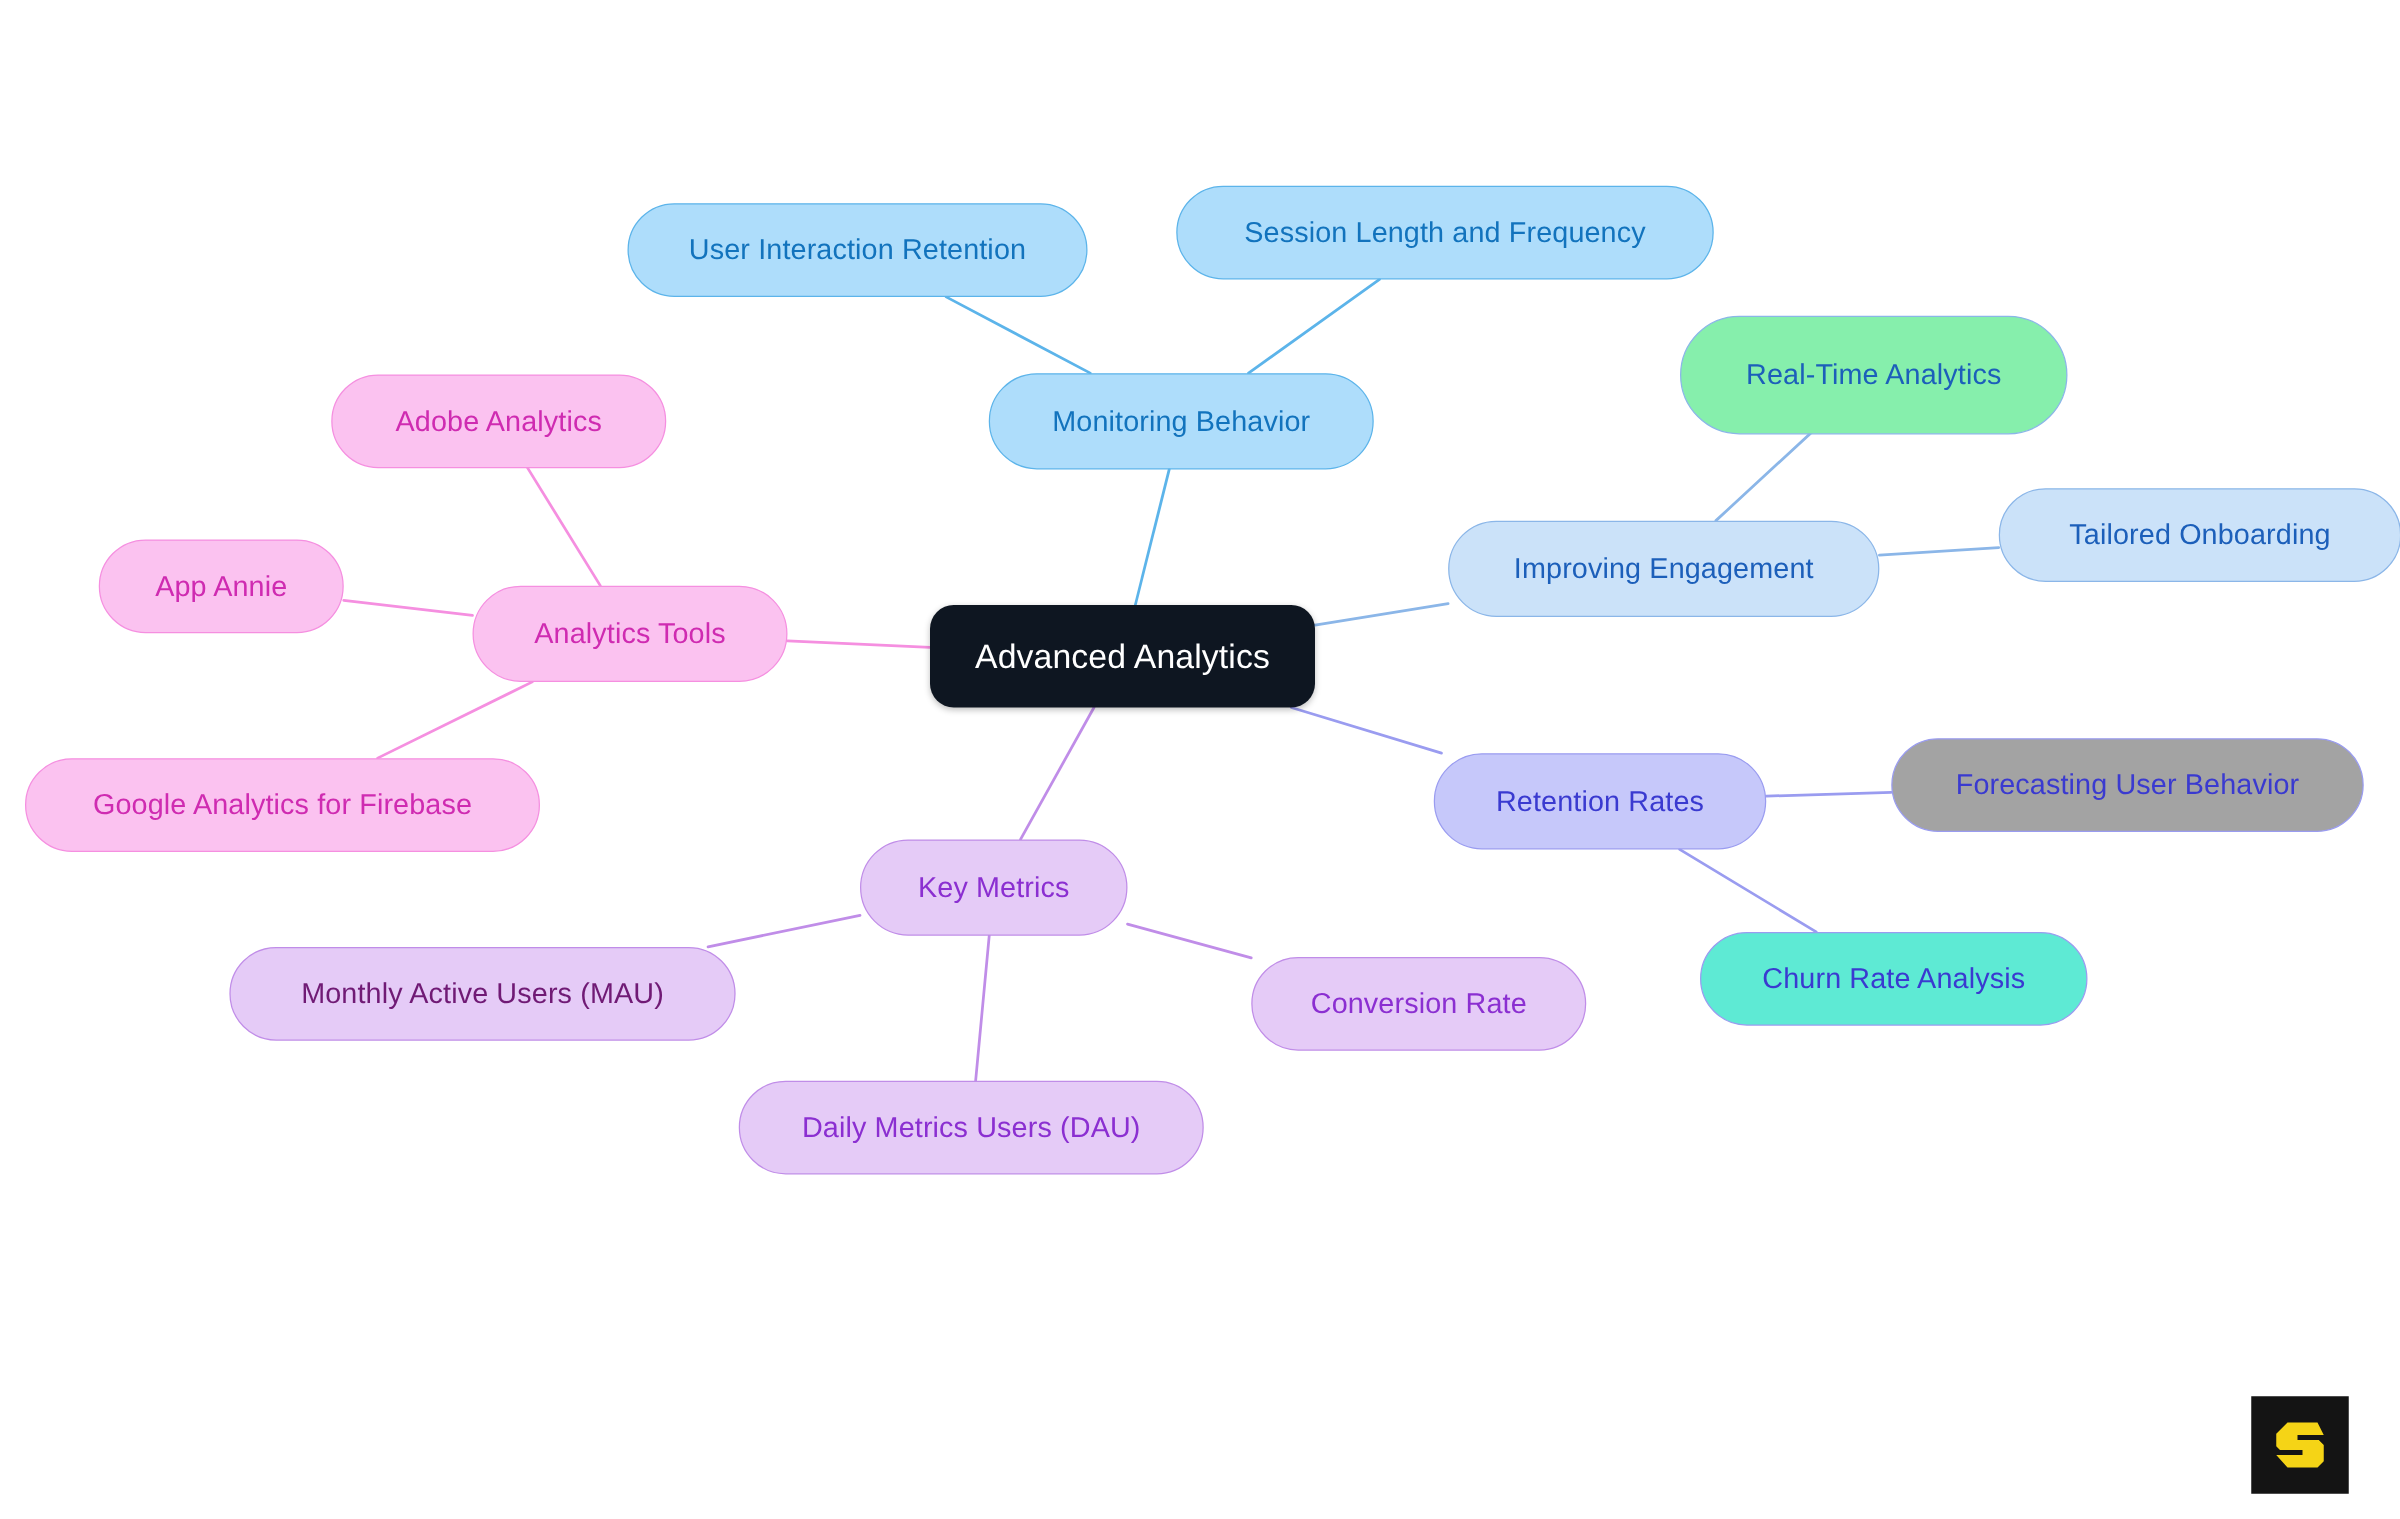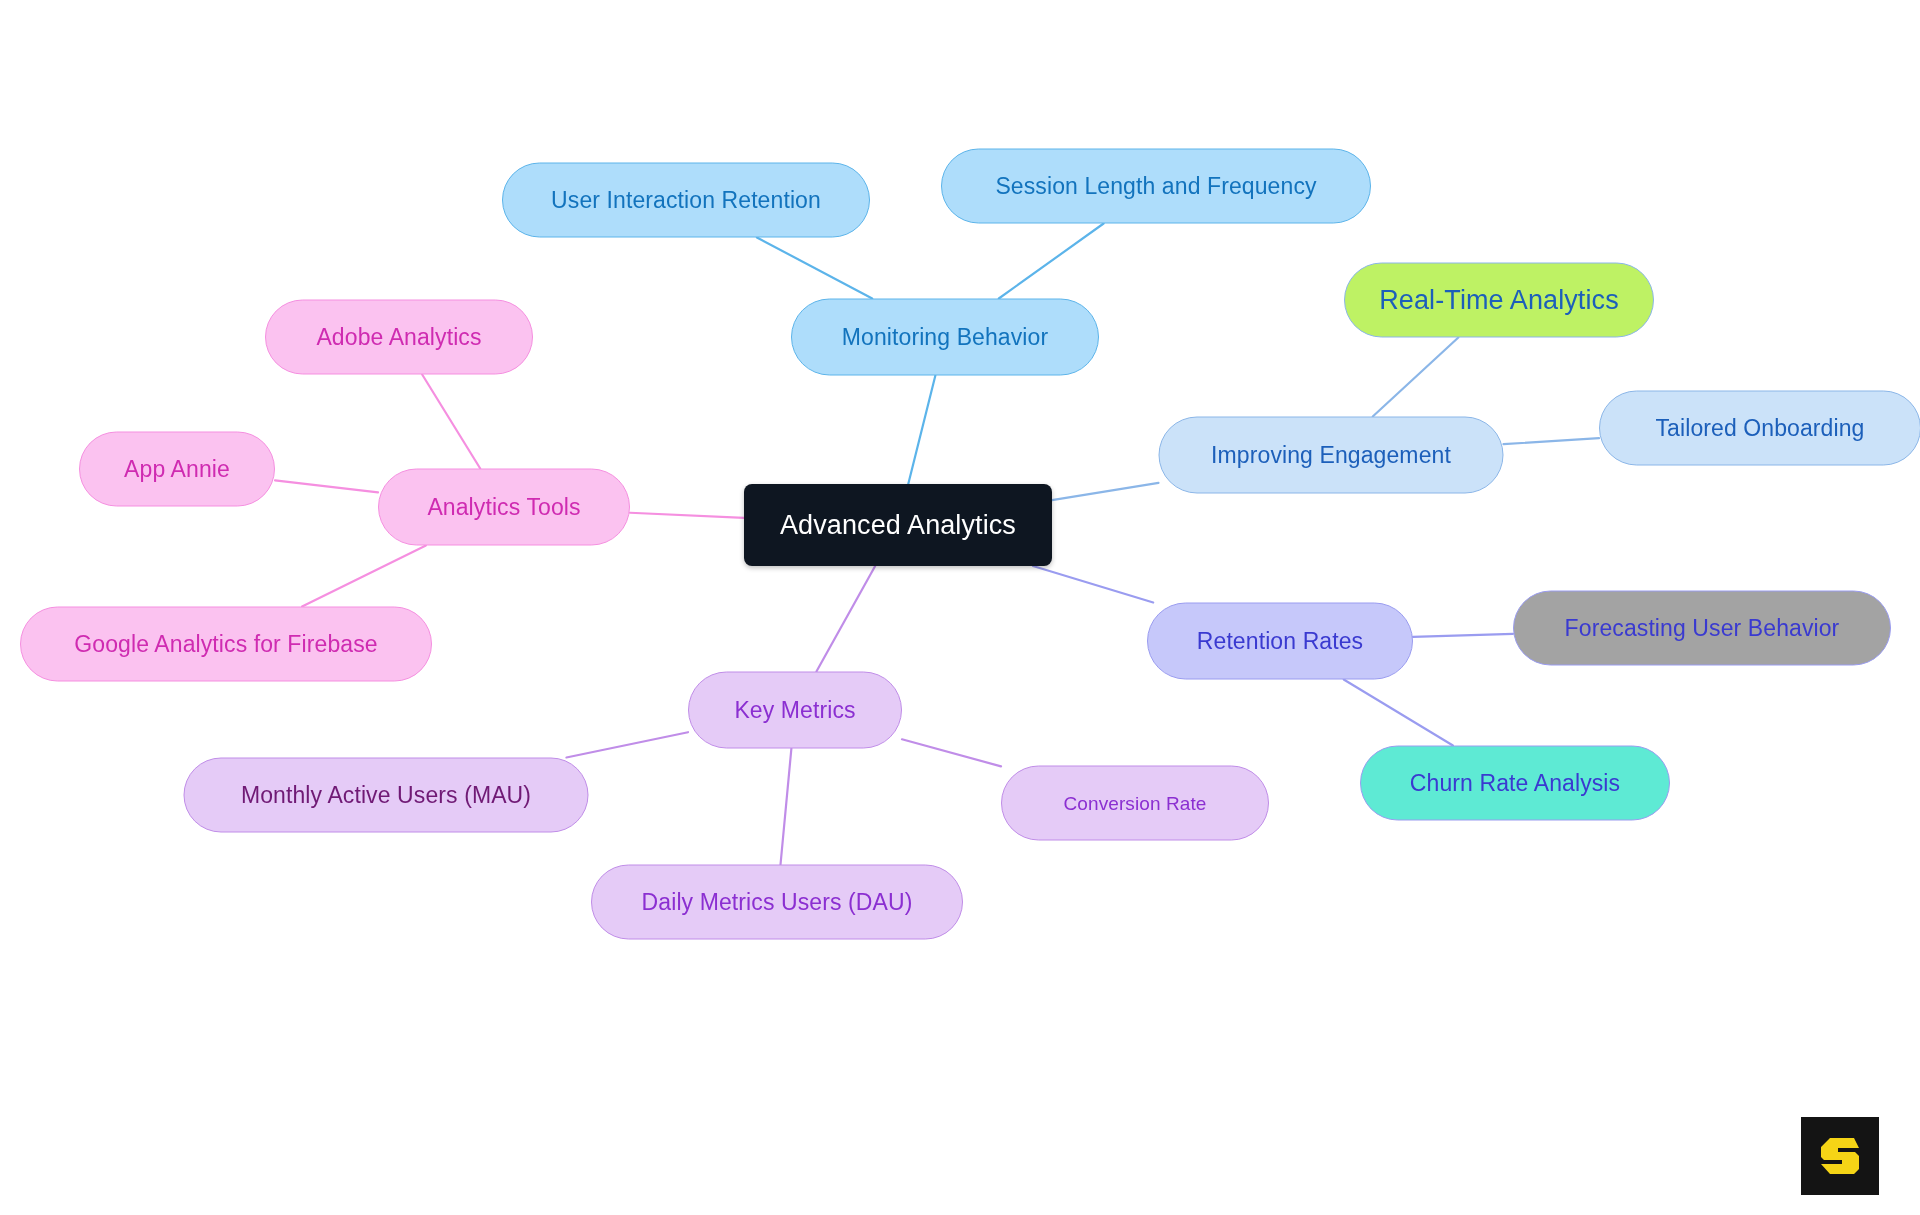--- a/index.html
+++ b/index.html
@@ -39,21 +39,21 @@
     border-width: 1.5px;
     white-space: nowrap;
     letter-spacing: 0.1px;
     transform: translate(-50%, -50%);
   }
   .node-label {
     display: block;
     line-height: 1;
   }
   .node.root {
-    border-radius: 8px;
+    border-radius: 19px;
     border-width: 0;
     box-shadow: 0 2px 5px rgba(0,0,0,0.25);
   }
   #logo-badge {
     position: absolute;
     left: 1801px;
     top: 1117px;
     width: 78px;
     height: 78px;
     background: #141414;
@@ -97,21 +97,21 @@
       </div>
       <div class="node leaf" style="left: 686px; top: 200px; width: 368px; height: 75px; background: rgb(174, 221, 251); border-color: rgb(92, 180, 234); color: rgb(18, 115, 189); font-size: 23px;">
         <span class="node-label">User Interaction Retention</span>
       </div>
       <div class="node leaf" style="left: 1156px; top: 186px; width: 430px; height: 75px; background: rgb(174, 221, 251); border-color: rgb(92, 180, 234); color: rgb(18, 115, 189); font-size: 23px;">
         <span class="node-label">Session Length and Frequency</span>
       </div>
       <div class="node branch" style="left: 1331px; top: 455px; width: 345px; height: 77px; background: rgb(203, 226, 249); border-color: rgb(139, 182, 232); color: rgb(28, 95, 186); font-size: 23px;">
         <span class="node-label">Improving Engagement</span>
       </div>
-      <div class="node leaf" style="left: 1499px; top: 300px; width: 310px; height: 75px; background: #bef264; border-color: rgb(139, 182, 232); color: rgb(28, 95, 186); font-size: 27px;">
+      <div class="node leaf" style="left: 1499px; top: 300px; width: 310px; height: 95px; background: #86efac; border-color: rgb(139, 182, 232); color: rgb(28, 95, 186); font-size: 23px;">
         <span class="node-label">Real-Time Analytics</span>
       </div>
       <div class="node leaf" style="left: 1760px; top: 428px; width: 322px; height: 75px; background: rgb(203, 226, 249); border-color: rgb(139, 182, 232); color: rgb(28, 95, 186); font-size: 23px;">
         <span class="node-label">Tailored Onboarding</span>
       </div>
       <div class="node branch" style="left: 1280px; top: 641px; width: 266px; height: 77px; background: rgb(198, 200, 250); border-color: rgb(154, 156, 240); color: rgb(58, 58, 208); font-size: 23px;">
         <span class="node-label">Retention Rates</span>
       </div>
       <div class="node leaf" style="left: 1702px; top: 628px; width: 378px; height: 75px; background: #a3a3a3; border-color: rgb(154, 156, 240); color: rgb(58, 58, 208); font-size: 23px; text-align: center;">
         <span class="node-label">Forecasting User Behavior</span>
@@ -121,21 +121,21 @@
       </div>
       <div class="node branch" style="left: 795px; top: 710px; width: 214px; height: 77px; background: rgb(229, 203, 247); border-color: rgb(192, 141, 232); color: rgb(139, 47, 209); font-size: 23px;">
         <span class="node-label">Key Metrics</span>
       </div>
       <div class="node leaf" style="left: 386px; top: 795px; width: 405px; height: 75px; background: rgb(229, 203, 247); border-color: rgb(192, 141, 232); color: #701a75; font-size: 23px;">
         <span class="node-label">Monthly Active Users (MAU)</span>
       </div>
       <div class="node leaf" style="left: 777px; top: 902px; width: 372px; height: 75px; background: rgb(229, 203, 247); border-color: rgb(192, 141, 232); color: rgb(139, 47, 209); font-size: 23px;">
         <span class="node-label">Daily Metrics Users (DAU)</span>
       </div>
-      <div class="node leaf" style="left: 1135px; top: 803px; width: 268px; height: 75px; background: rgb(229, 203, 247); border-color: rgb(192, 141, 232); color: rgb(139, 47, 209); font-size: 19px;">
+      <div class="node leaf" style="left: 1135px; top: 803px; width: 268px; height: 75px; background: rgb(229, 203, 247); border-color: rgb(192, 141, 232); color: rgb(139, 47, 209); font-size: 23px;">
         <span class="node-label">Conversion Rate</span>
       </div>
       <div class="node branch" style="left: 504px; top: 507px; width: 252px; height: 77px; background: rgb(251, 194, 240); border-color: rgb(245, 143, 224); color: rgb(207, 43, 177); font-size: 23px;">
         <span class="node-label">Analytics Tools</span>
       </div>
       <div class="node leaf" style="left: 399px; top: 337px; width: 268px; height: 75px; background: rgb(251, 194, 240); border-color: rgb(245, 143, 224); color: rgb(207, 43, 177); font-size: 23px;">
         <span class="node-label">Adobe Analytics</span>
       </div>
       <div class="node leaf" style="left: 177px; top: 469px; width: 196px; height: 75px; background: rgb(251, 194, 240); border-color: rgb(245, 143, 224); color: rgb(207, 43, 177); font-size: 23px;">
         <span class="node-label">App Annie</span>

